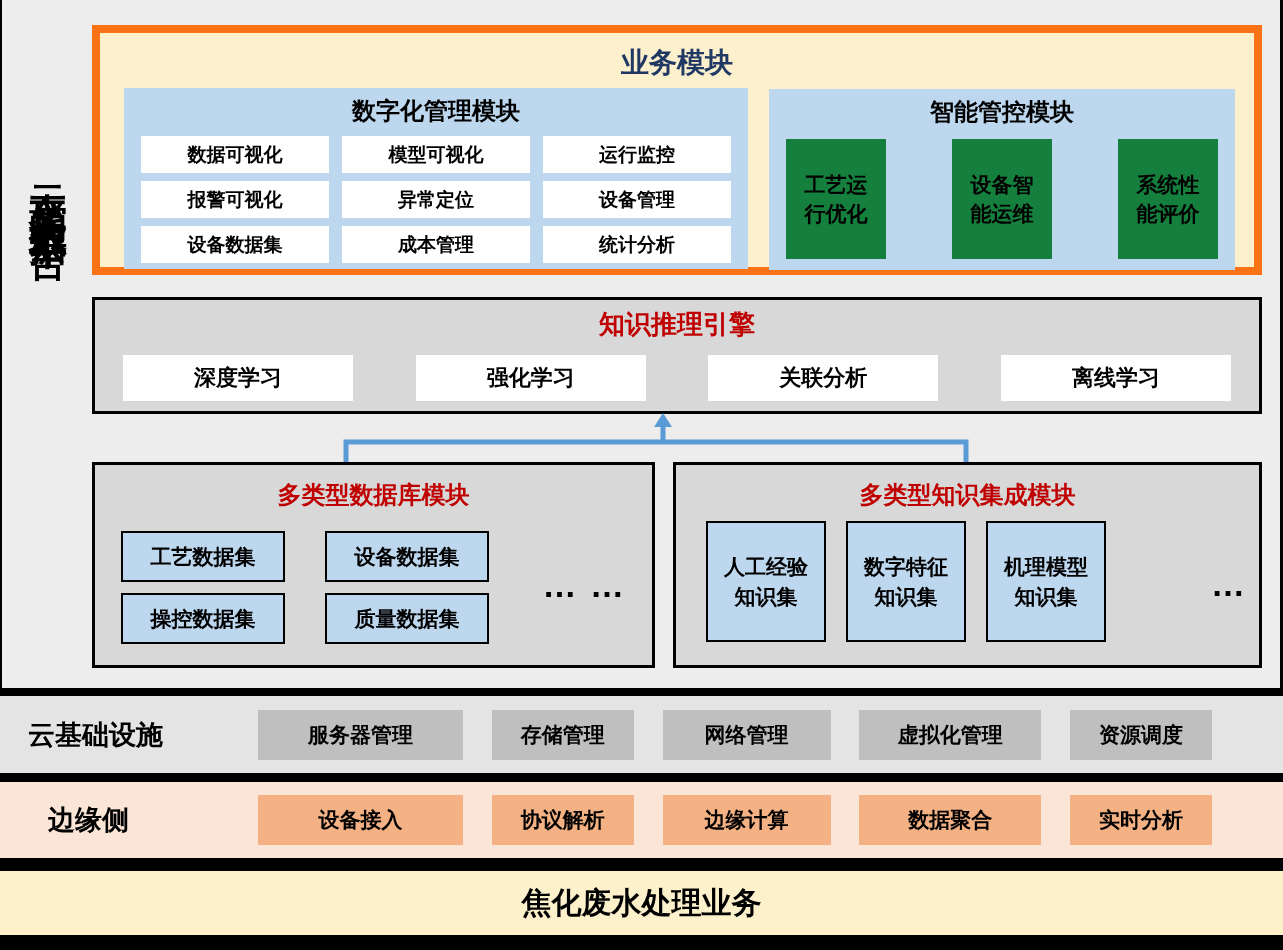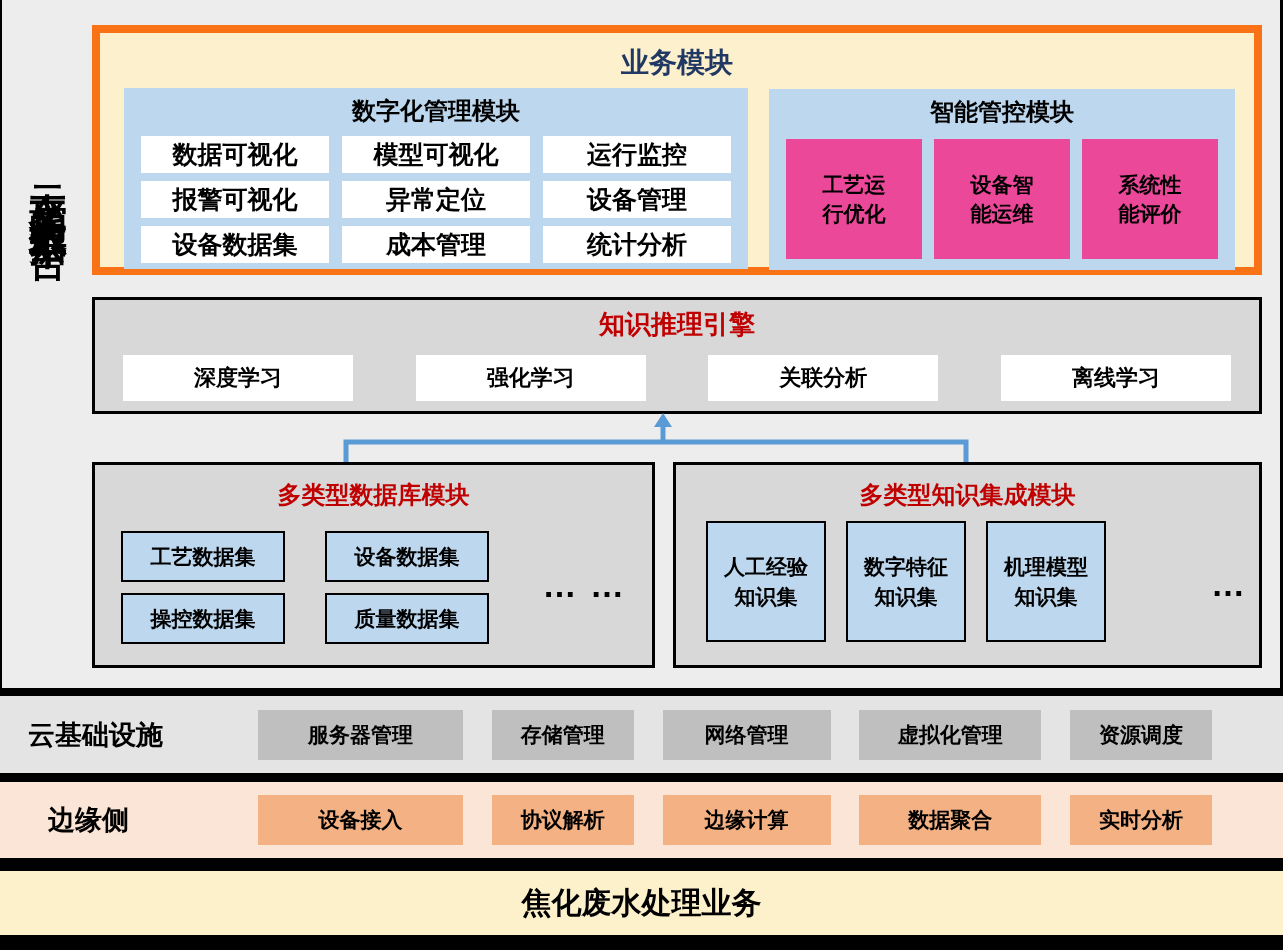--- a/index.html
+++ b/index.html
@@ -23,24 +23,24 @@
     font-size:38px; letter-spacing:7px; line-height:60px;
   }
 
   
   .biz{position:absolute; left:92px; top:25px; width:1170px; height:250px;
        background:var(--yellow); border:8px solid #f97316; box-sizing:border-box;}
   .biz-title{text-align:center; font-size:28px; color:var(--accent-navy); margin-top:11px;}
   .digital{position:absolute; left:24px; top:55px; width:624px; height:181px; background:var(--blue-light);}
   .panel-subtitle{text-align:center; font-size:24px; padding-top:7px;}
   .digital-grid{display:grid; grid-template-columns:repeat(3,1fr); gap:8px 13px; padding:9px 17px 0;}
-  .wbox{background:#fff; text-align:center; font-size:25px; height:37px; line-height:37px; white-space:nowrap; overflow:hidden;}
+  .wbox{background:#fff; text-align:center; font-size:19px; height:37px; line-height:37px; white-space:nowrap; overflow:hidden;}
   .intelligent{position:absolute; left:669px; top:56px; width:466px; height:181px; background:var(--blue-light);}
   .intel-row{display:flex; justify-content:space-between; padding:11px 17px 0;}
-  .intel-box{width:136px; height:120px; background:#ec4899; display:flex; align-items:center; justify-content:center;}
+  .intel-box{width:100px; height:120px; background:#15803d; display:flex; align-items:center; justify-content:center;}
   .intel-box .wrap3{width:68px; text-align:center; font-size:21px; line-height:1.4; word-break:break-all;}
 
   
   .engine{position:absolute; left:92px; top:297px; width:1170px; height:117px;
           background:var(--gray-panel); border:3px solid #000; box-sizing:border-box;}
   .engine-title{text-align:center; font-size:26px; color:var(--accent-red); margin-top:7px;}
   .engine-row{display:flex; justify-content:space-between; margin:13px 28px 0;}
   .engine-box{width:230px; height:46px; background:#fff; text-align:center; line-height:46px; font-size:22px;}
 
   

